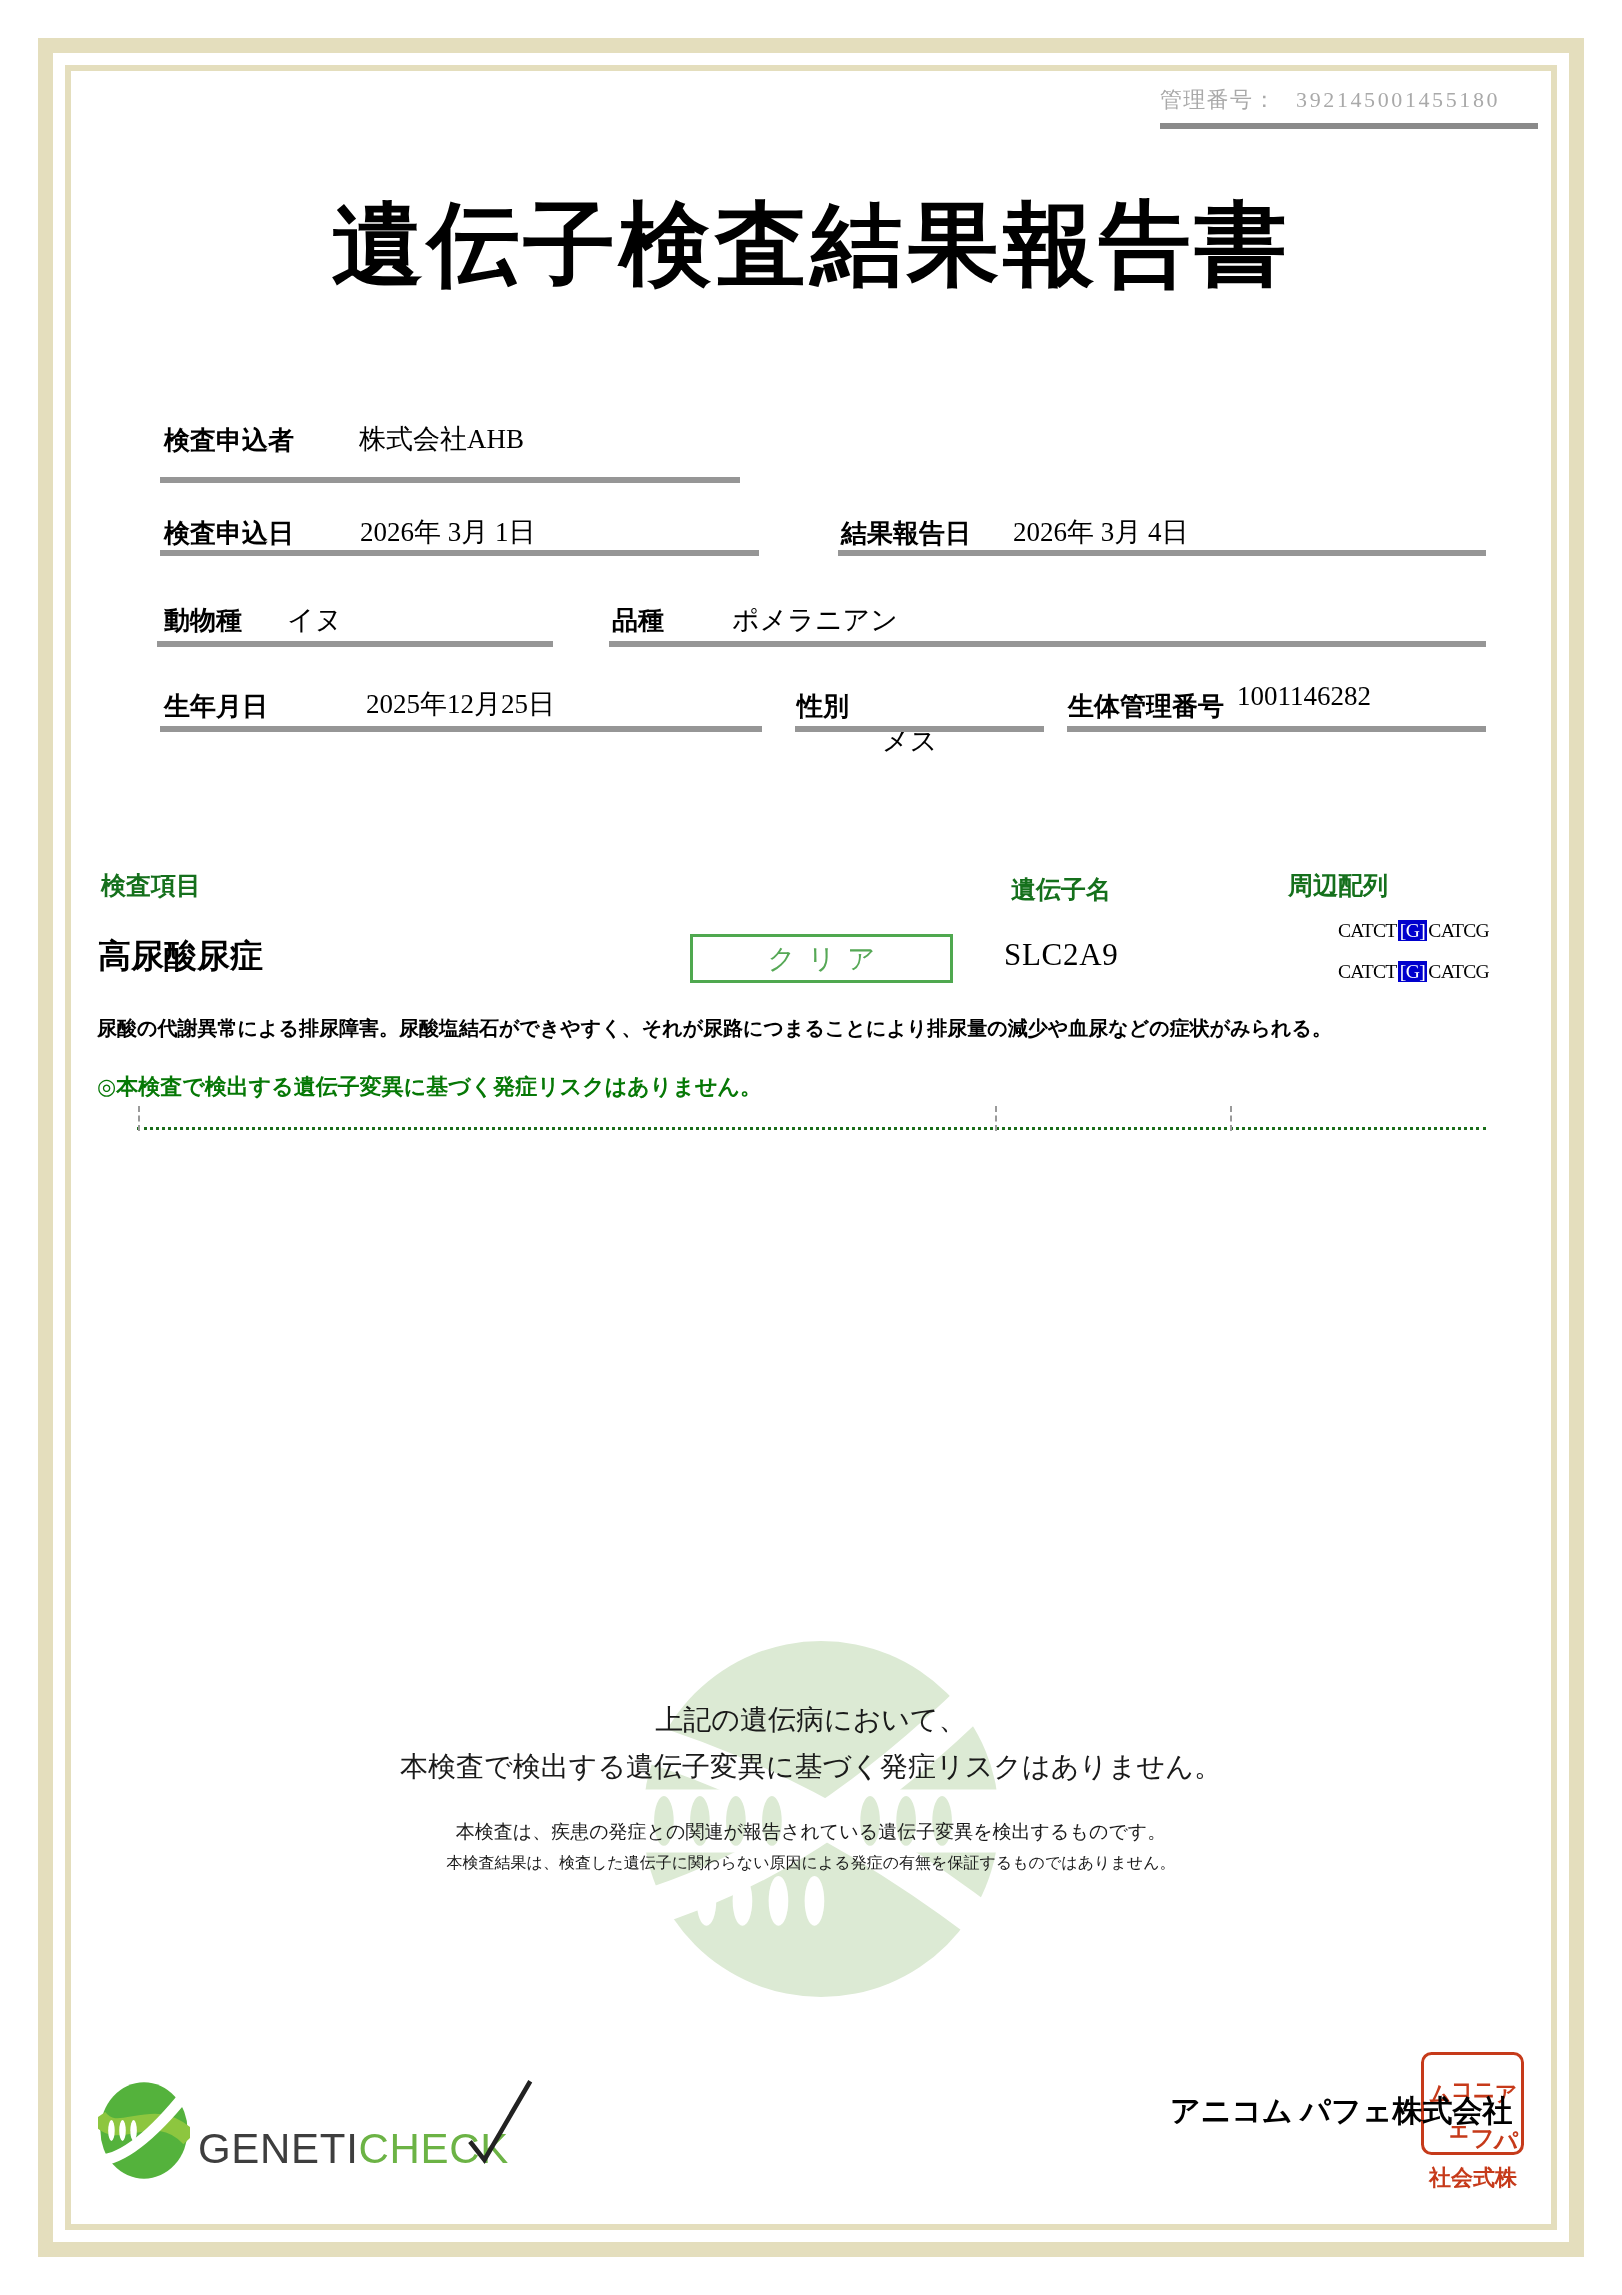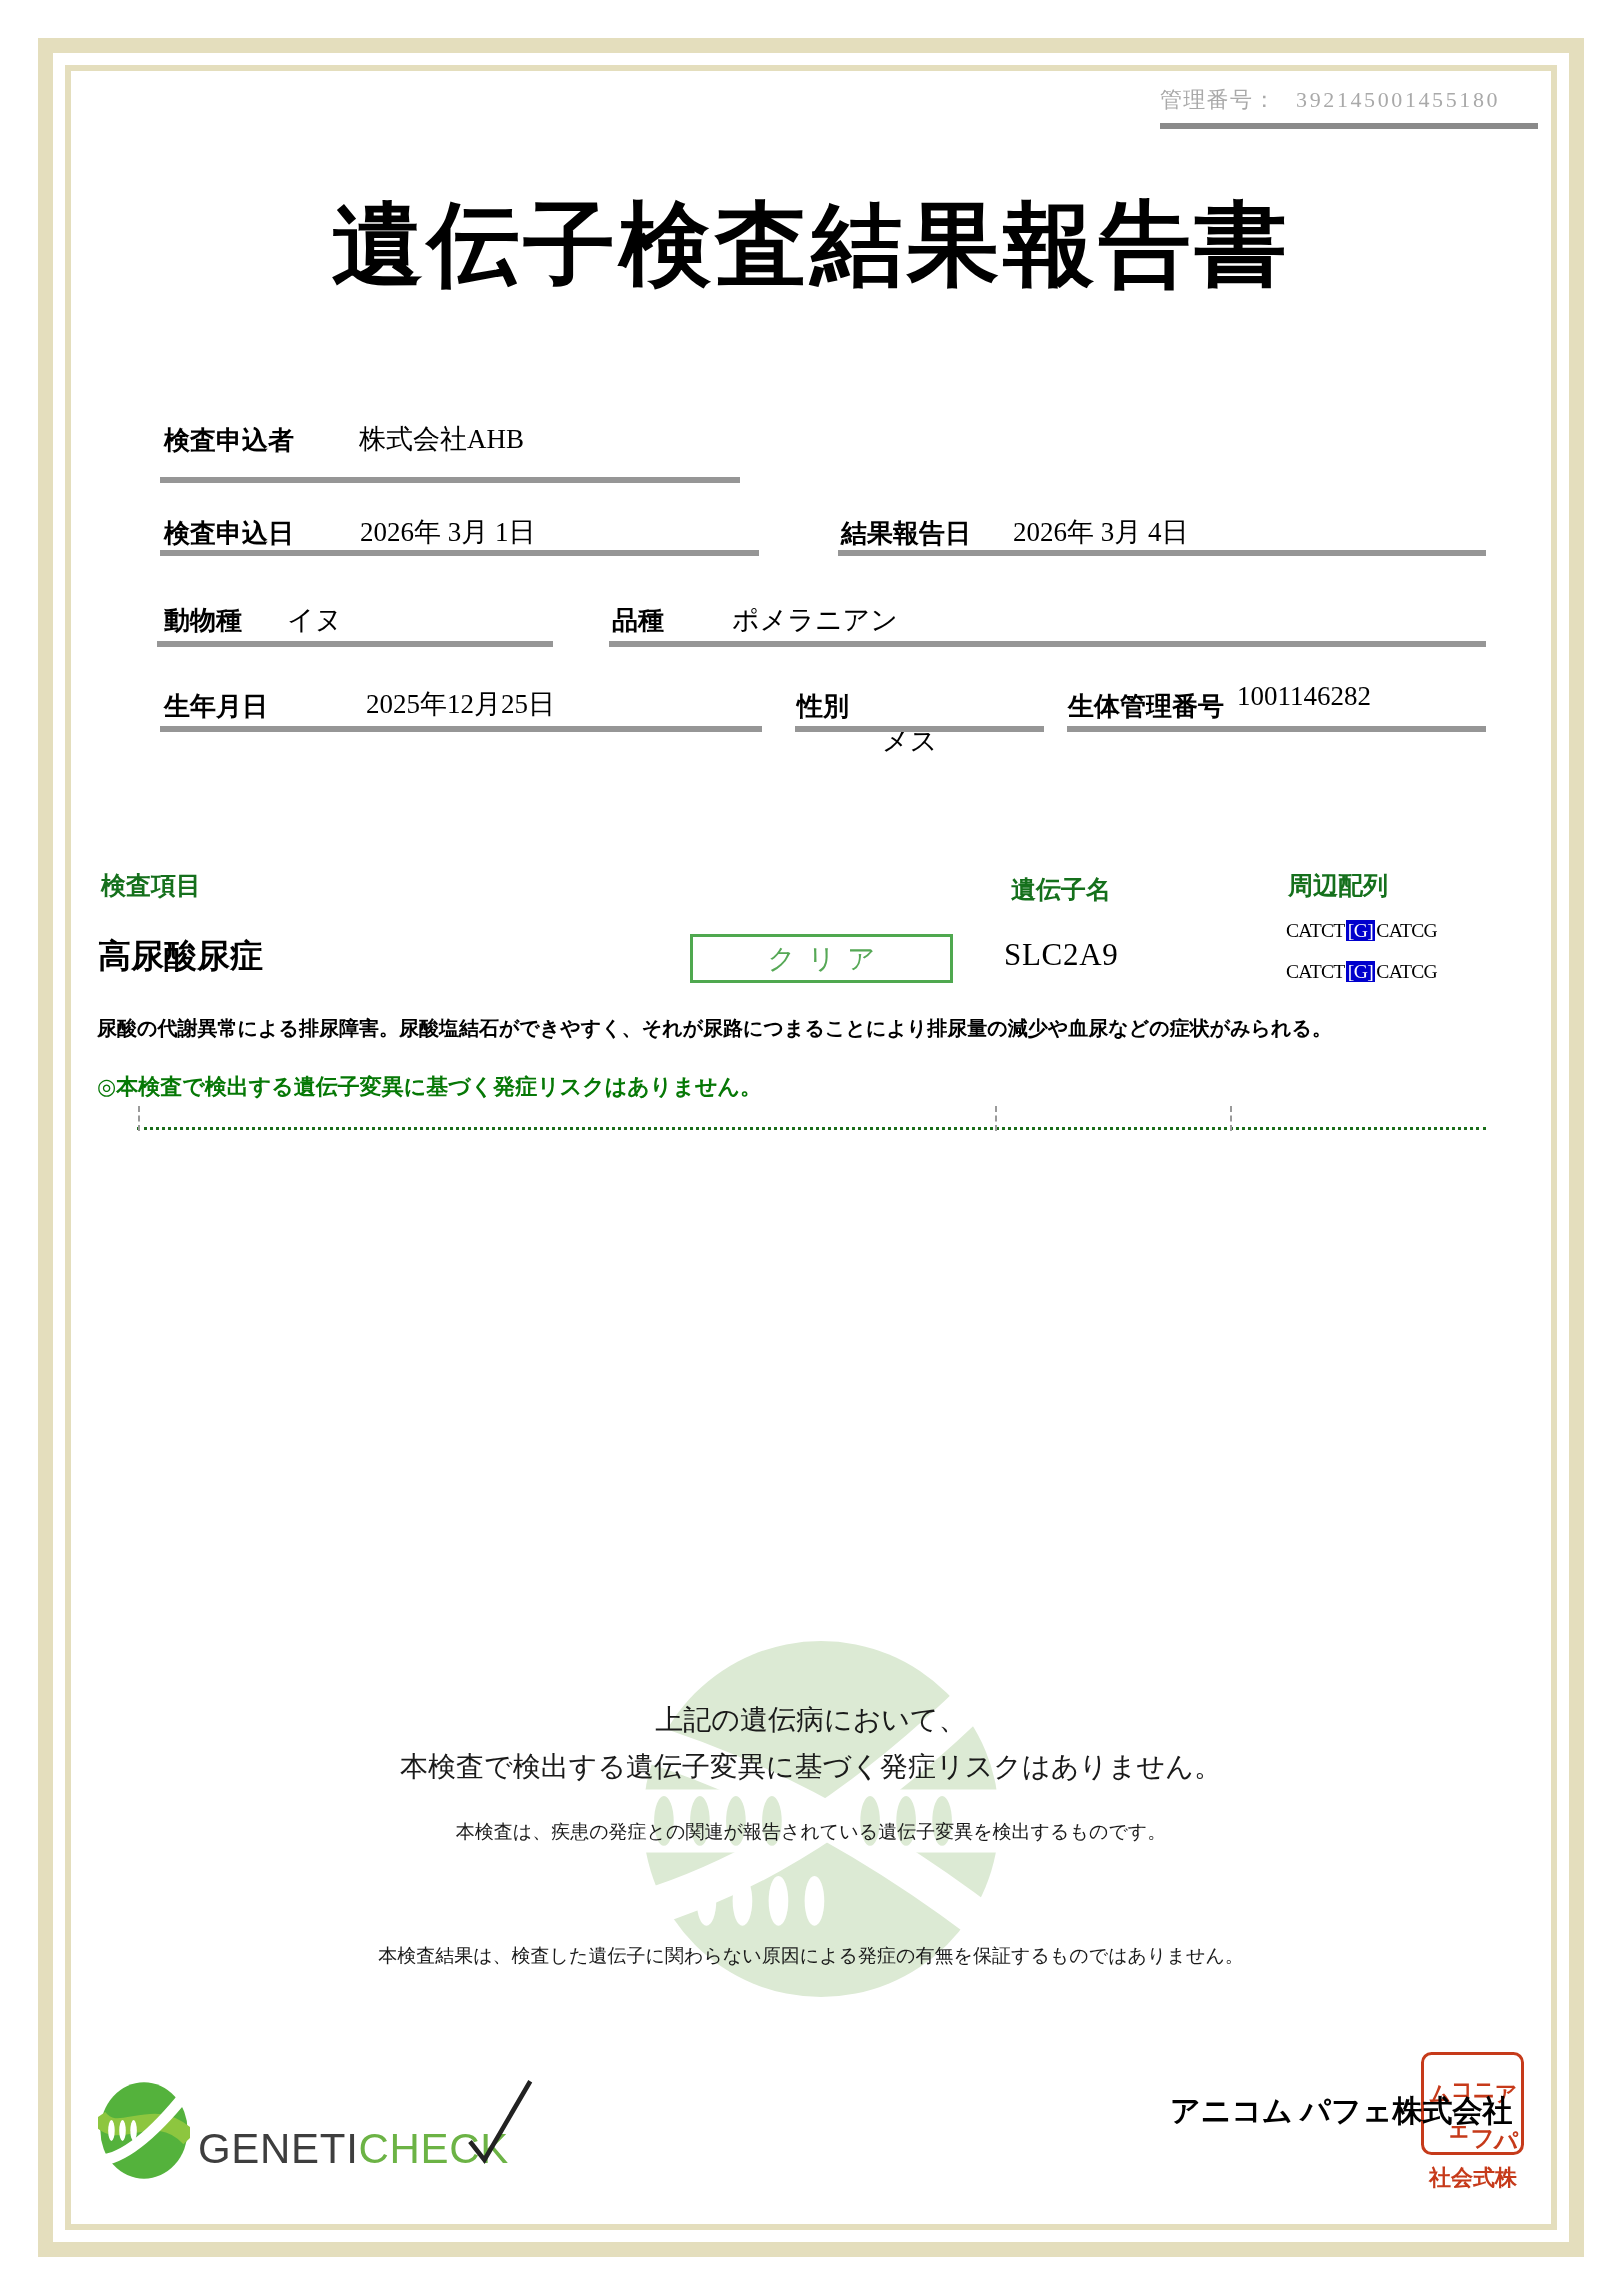--- a/index.html
+++ b/index.html
@@ -26,40 +26,40 @@
   .f-value{position:absolute;font-size:27px;white-space:nowrap;}
   .bar{position:absolute;height:5.9px;background:#969696;}
 
   
   .g-label{position:absolute;font-size:25px;font-weight:700;color:#15701c;white-space:nowrap;}
   .disease{position:absolute;left:98px;top:934px;font-size:33px;font-weight:700;}
   .clear-box{position:absolute;left:690px;top:934px;width:257px;height:43px;
              border:3.3px solid #4fa84f;display:flex;align-items:center;justify-content:center;}
   .clear-box span{font-size:27.5px;color:#56a856;letter-spacing:11.8px;padding-left:11.8px;}
   .gene-value{position:absolute;left:1004px;top:937px;font-size:31px;letter-spacing:0.7px;}
-  .seq{position:absolute;left:1286px;font-size:19.6px;letter-spacing:-0.7px;white-space:nowrap;}
+  .seq{position:absolute;left:1338px;font-size:19.6px;letter-spacing:-0.7px;white-space:nowrap;}
   .seq .mut{background:#0000cd;color:#ffffff;padding:0 2px;margin:0 1.3px;}
   .seq1{top:920px;} .seq2{top:961px;}
   .description{position:absolute;left:97px;top:1014px;width:1400px;
                font-size:20px;font-weight:700;line-height:1.4;}
   .risk-note{position:absolute;left:97px;top:1072px;font-size:22px;font-weight:700;color:#067806;}
   .dotline{position:absolute;left:137px;top:1127px;width:1349px;border-bottom:3.3px dotted #1b6d1b;}
   .vdash{position:absolute;top:1106px;height:25px;width:0;border-left:2px dashed #9a9a9a;}
   .vdash.v1{left:138px;} .vdash.v2{left:995px;} .vdash.v3{left:1230px;}
 
   
   .watermark{position:absolute;left:641px;top:1639px;width:360px;height:360px;z-index:0;}
 
   
   .sum-line{position:absolute;left:0;width:100%;text-align:center;z-index:1;
             font-family:"Liberation Sans","DejaVu Sans",sans-serif;color:#1a1a1a;}
   .sum1{top:1701px;font-size:28px;}
   .sum2{top:1748px;font-size:28px;}
   .sum3{top:1819px;font-size:19px;}
-  .sum4{top:1943px;font-size:19px;}
+  .sum4{top:1853px;font-size:16px;}
 
   
   .logo-mark{position:absolute;left:98px;top:2081px;width:92px;height:99px;}
   .wordmark{position:absolute;left:198px;top:2125px;
             font-family:"Liberation Sans","DejaVu Sans",sans-serif;
             font-size:42px;font-weight:400;letter-spacing:0.7px;white-space:nowrap;}
   .wordmark .wm1{color:#3e3e3e;}
   .wordmark .wm2{color:#6cb345;}
   .k-check{position:absolute;left:458px;top:2076px;width:79px;height:95px;}
   .company{position:absolute;left:1170px;top:2091px;font-size:30px;font-weight:700;

